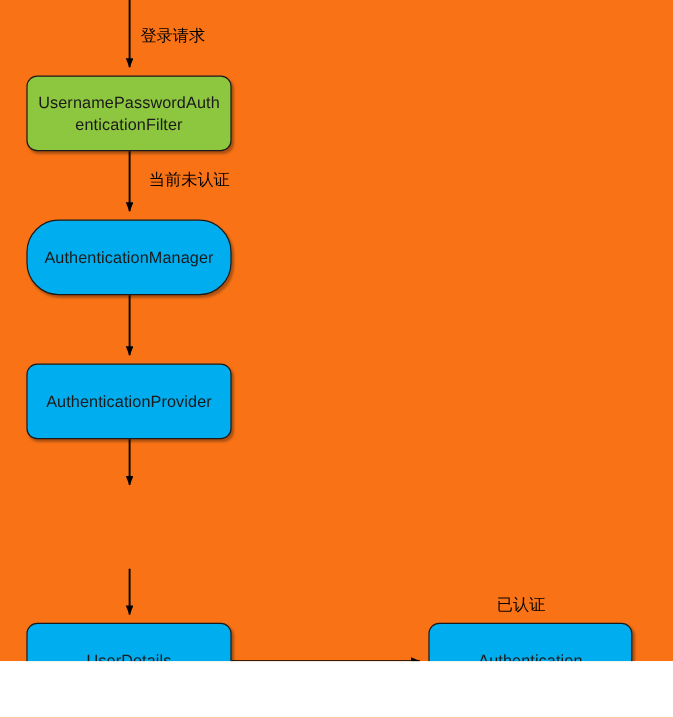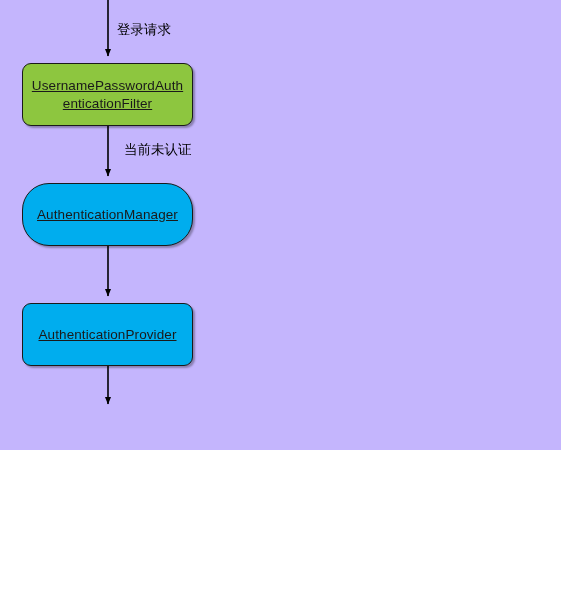--- a/index.html
+++ b/index.html
@@ -7,41 +7,40 @@
     margin: 0;
     padding: 0;
     background: #ffffff;
   }
   body {
     font-family: "Liberation Sans", "DejaVu Sans", sans-serif;
   }
   #canvas {
     position: relative;
     width: 561px;
-    height: 450px;
-    background: #c4b5fd;
+    height: 551px;
+    background: #f97316;
     overflow: hidden;
   }
   
   .node {
     position: absolute;
     box-sizing: border-box;
     border: 1.5px solid #1a1a1a;
     border-radius: 9px;
     display: flex;
     align-items: center;
     justify-content: center;
     text-align: center;
     color: #1a1a1a;
     font-size: 13.5px;
     line-height: 1.32;
     letter-spacing: 0.1px;
     padding: 2px 6px;
     box-shadow: 2px 2px 2px rgba(0,0,0,0.30);
-    text-decoration: underline;
   }
   .node .node-label {
     display: block;
     width: 100%;
     word-break: break-word;
   }
   .node-green { background: #8DC63F; }
   .node-blue  { background: #00ADEE; }
 
   
@@ -112,15 +111,21 @@
 
   <div class="node node-blue" style="left:22px; top:183px; width:171px; height:63px;border-radius:27px;">
     <span class="node-label">AuthenticationManager</span>
   </div>
 
   <div class="node node-blue" style="left:22px; top:303px; width:171px; height:63px;align-items:center;">
     <span class="node-label">AuthenticationProvider</span>
   </div>
 
 
+  <div class="node node-blue" style="left:22px; top:519px; width:171px; height:63px;">
+    <span class="node-label">UserDetails</span>
+  </div>
 
+  <div class="node node-blue" style="left:357px; top:519px; width:170px; height:63px;">
+    <span class="node-label">Authentication</span>
+  </div>
 
 </div>
 
 </body></html>

